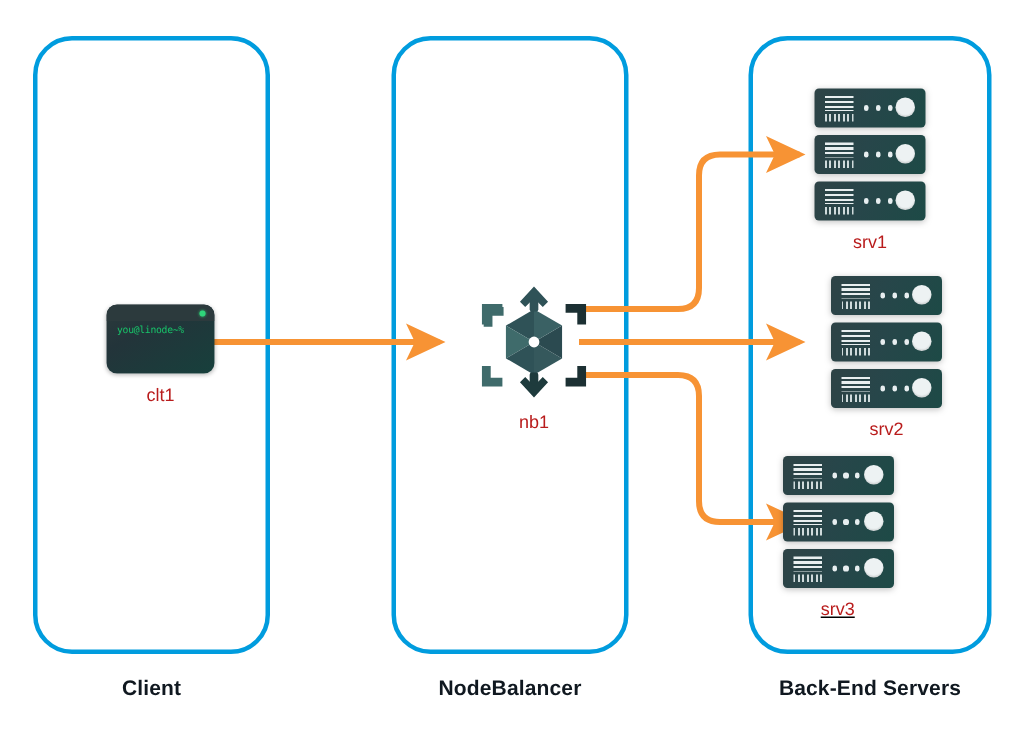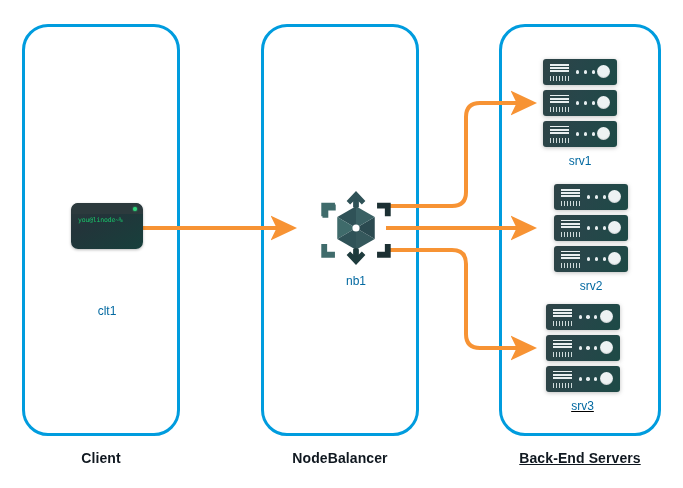--- a/index.html
+++ b/index.html
@@ -24,21 +24,21 @@
     font-size:14px;
     font-weight:bold;
     color:#101820;
     letter-spacing:.1px;
     white-space:nowrap;
   }
 
   
   .node{position:absolute;display:flex;flex-direction:column;align-items:center;}
   .node-label{
-    margin-top:7px;font-size:12px;color:#0369a1;white-space:nowrap;text-align:center;
+    margin-top:7px;font-size:12px;color:#b91c1c;white-space:nowrap;text-align:center;
   }
 
   
   .terminal{
     width:72px;height:46px;border-radius:7px;
     background:linear-gradient(150deg,#2b3a3c 0%,#23343a 35%,#17403c 100%);
     box-shadow:0 1px 3px rgba(0,0,0,.28);
     position:relative;overflow:hidden;
   }
   .terminal .bar{
@@ -108,21 +108,21 @@
 
     <path d="M138,228 L293,228" fill="none" stroke="#F79334" stroke-width="4" stroke-linecap="butt" marker-end="url(#arrowhead)"></path>
 
     <path d="M386,206 L452,206 Q466,206 466,192 L466,117 Q466,103 480,103 L533,103" fill="none" stroke="#F79334" stroke-width="4" stroke-linecap="butt" stroke-linejoin="round" marker-end="url(#arrowhead)"></path>
 
     <path d="M386,228 L533,228" fill="none" stroke="#F79334" stroke-width="4" stroke-linecap="butt" marker-end="url(#arrowhead)"></path>
 
     <path d="M386,250 L452,250 Q466,250 466,264 L466,334 Q466,348 480,348 L533,348" fill="none" stroke="#F79334" stroke-width="4" stroke-linecap="butt" stroke-linejoin="round" marker-end="url(#arrowhead)"></path>
   </svg>
 
-  <div class="node" style="left:65px;top:203px;width:84px;gap:48px;">
+  <div class="node" style="left:65px;top:203px;width:84px;">
     <div class="terminal">
       <div class="bar"></div>
       <div class="dot"></div>
       <div class="prompt">you@linode~%</div>
     </div>
     <div class="node-label">clt1</div>
   </div>
 
   <div class="node" style="left:317px;top:189px;width:78px;">
     <svg class="nb-icon" viewBox="0 0 100 100">
@@ -235,21 +235,21 @@
             <i></i>
             <i></i>
             <i></i>
           </span>
         <span class="knob"></span>
       </div>
     </div>
     <div class="node-label">srv2</div>
   </div>
 
-  <div class="node" style="left:541px;top:304px;width:83px;text-decoration:underline;">
+  <div class="node" style="left:517px;top:304px;width:83px;text-decoration:underline;">
     <div class="rack">
       <div class="unit">
         <span class="vents"></span>
         <span class="grill"></span>
         <span class="leds">
             <i></i>
             <i></i>
             <i></i>
           </span>
         <span class="knob"></span>
@@ -273,15 +273,15 @@
             <i></i>
           </span>
         <span class="knob"></span>
       </div>
     </div>
     <div class="node-label">srv3</div>
   </div>
 
   <div class="group-label" style="left:261px;top:450px;width:158px;">NodeBalancer</div>
   <div class="group-label" style="left:22px;top:450px;width:158px;">Client</div>
-  <div class="group-label" style="left:499px;top:450px;width:162px;text-decoration:underline;">Back-End Servers</div>
+  <div class="group-label" style="left:499px;top:450px;width:162px;">Back-End Servers</div>
 
 </div>
 
 </body></html>

